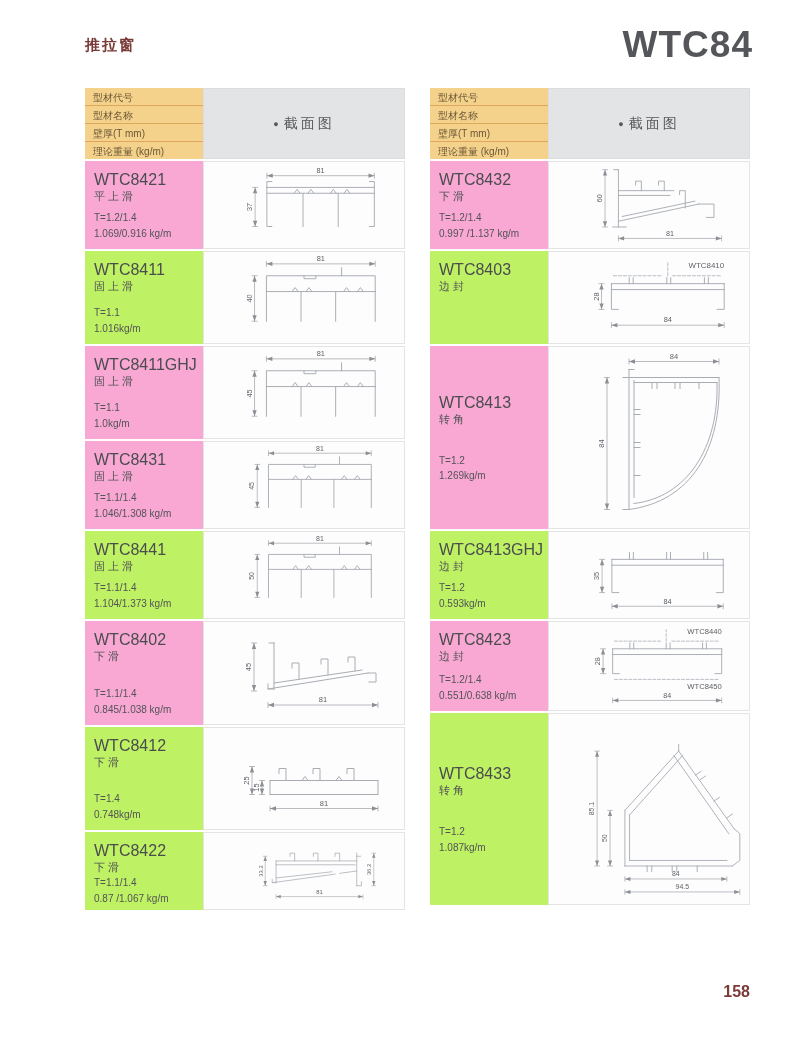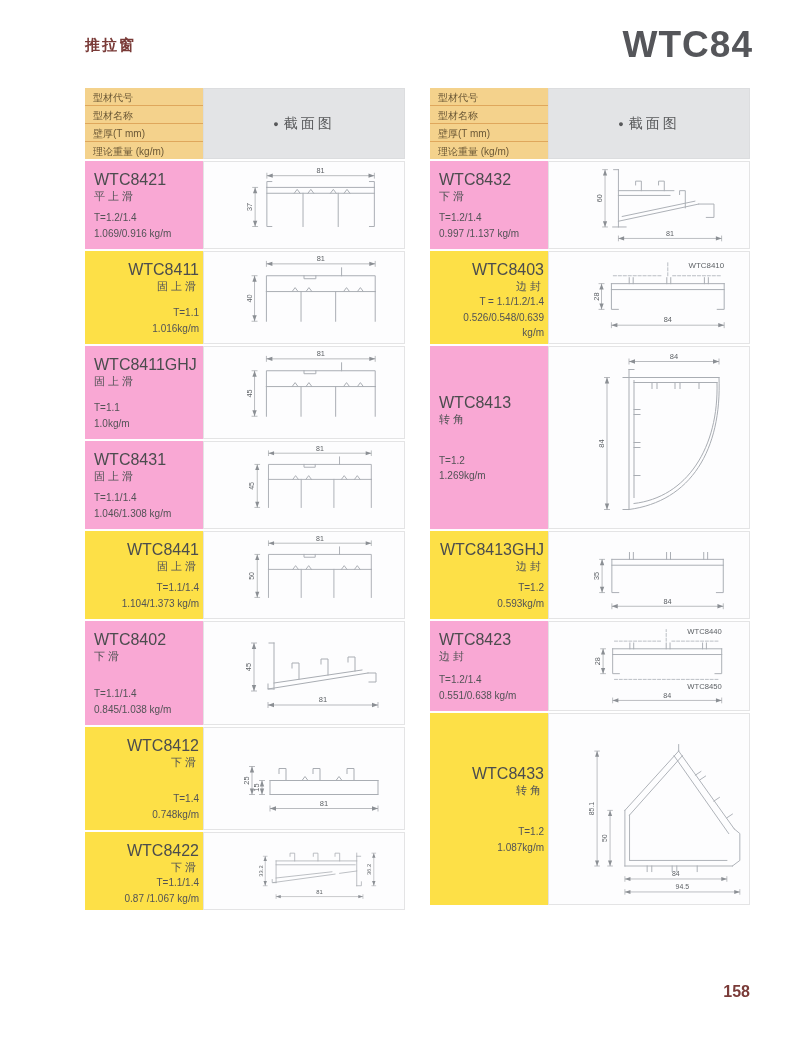--- a/index.html
+++ b/index.html
@@ -14,21 +14,21 @@
 
   .thead { display:flex; height:71px; margin-bottom:2px; }
   .thead-left { width:118px; background:#f4d28c; display:flex; flex-direction:column; }
   .th-row { flex:1; display:flex; align-items:flex-end; padding-left:8px; font-size:10px; color:#6b5836; border-bottom:1px solid #dfa75c; }
   .th-row:last-child { border-bottom:none; }
   .thead-section { flex:1; background:#e3e4e6; border:1px solid #dcdddf; display:flex; align-items:center; justify-content:center; font-size:14px; color:#58595b; letter-spacing:3px; gap:5px; }
   .bullet { font-size:9px; letter-spacing:0; }
 
   .trow { display:flex; margin-bottom:2px; }
   .cell-left { width:118px; display:flex; flex-direction:column; padding:10px 4px 8px 9px; box-sizing:border-box; }
-  .bg-orange .cell-left { background:#fde047;text-align:right; }
+  .bg-orange .cell-left { background:#bef264; }
   .bg-gray .cell-left { background:#f9a8d4; }
   .code { font-size:16px; color:#4b4c4e; }
   .pname { font-size:11px; color:#525356; letter-spacing:3px; }
   .meta { margin-top:auto; }
   .tall .cell-left { justify-content:center; }
   .tall .meta { margin-top:26px; }
   .thk, .wgt { font-size:10px; color:#525356; line-height:1.55; }
 
   .cell-diagram { flex:1; background:#fdfdfe; border:1px solid #e4e4e5; box-sizing:border-box; }
   .cell-diagram svg { width:100%; height:100%; display:block; }
@@ -382,24 +382,20 @@
               <text class="dt" x="122" y="77.2" text-anchor="middle">81</text>
             </g>
             <path class="pl" d="M68,8 h-5 M68,8 V68 M62,68 h14 M68,30 H126 M68,35 H122 M92,30 V20 h-6 v4 M116,30 V20 h-6 v4 M68,62 L152,44 M72,57 L148,41 M138,48 V30 h-6 v4 M152,44 H168 V58 h-8"></path>
           </svg>
         </div>
       </div>
       <div class="trow bg-orange" style="height:93px">
         <div class="cell-left">
           <div class="code">WTC8403</div>
           <div class="pname">边封</div>
-          <div class="meta">
-            <div class="thk">T = 1.1/1.2/1.4</div>
-            <div class="wgt">0.526/0.548/0.639 kg/m</div>
-          </div>
         </div>
         <div class="cell-diagram">
           <svg viewBox="0 0 200 92" preserveAspectRatio="xMidYMid meet">
             <path class="pl dash" d="M64,24 H114 M124,24 H174 M119,24 V10"></path>
             <text class="rt" x="176" y="16" text-anchor="end">WTC8410</text>
             <g>
               <line class="dl" x1="52" y1="32" x2="52" y2="58"></line>
               <line class="dl" x1="49" y1="32" x2="55" y2="32"></line>
               <line class="dl" x1="49" y1="58" x2="55" y2="58"></line>
               <path class="ar" d="M52,32 l-2.2,6 h4.4 z"></path>

